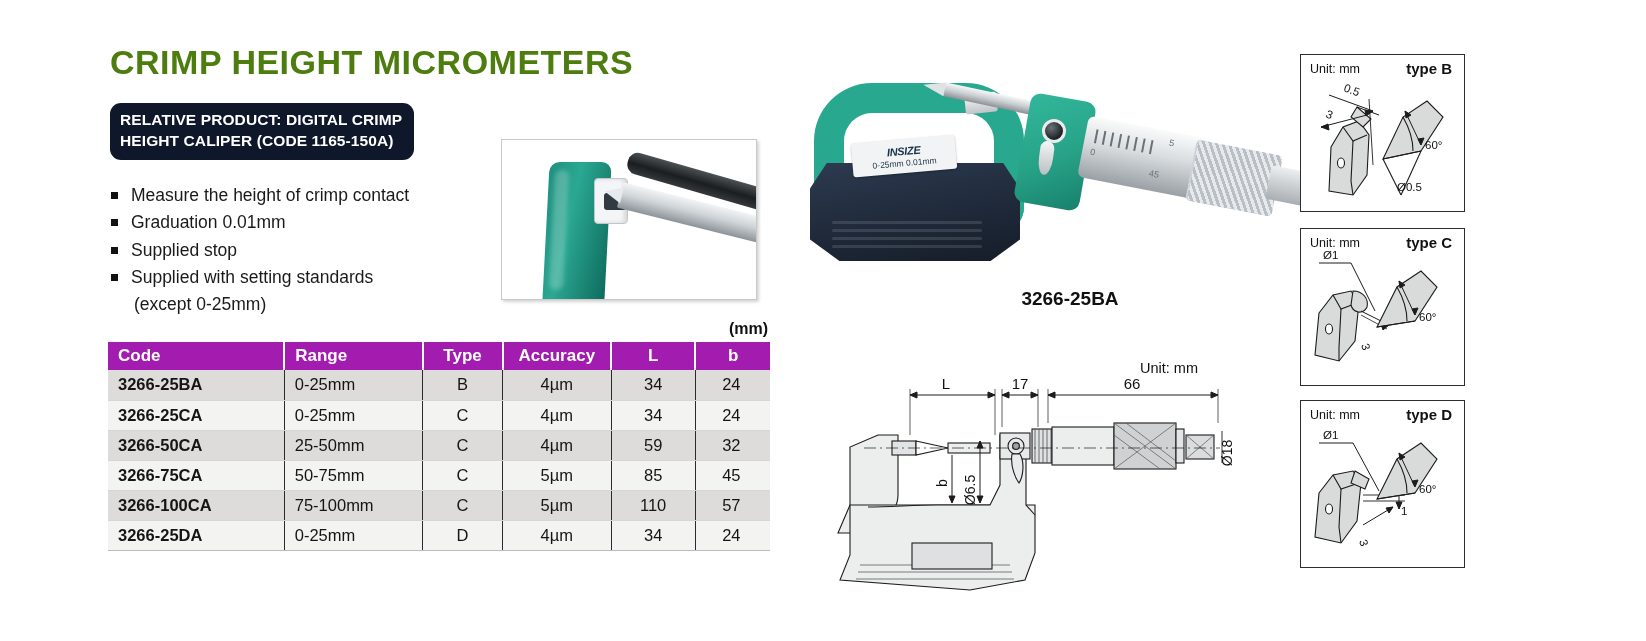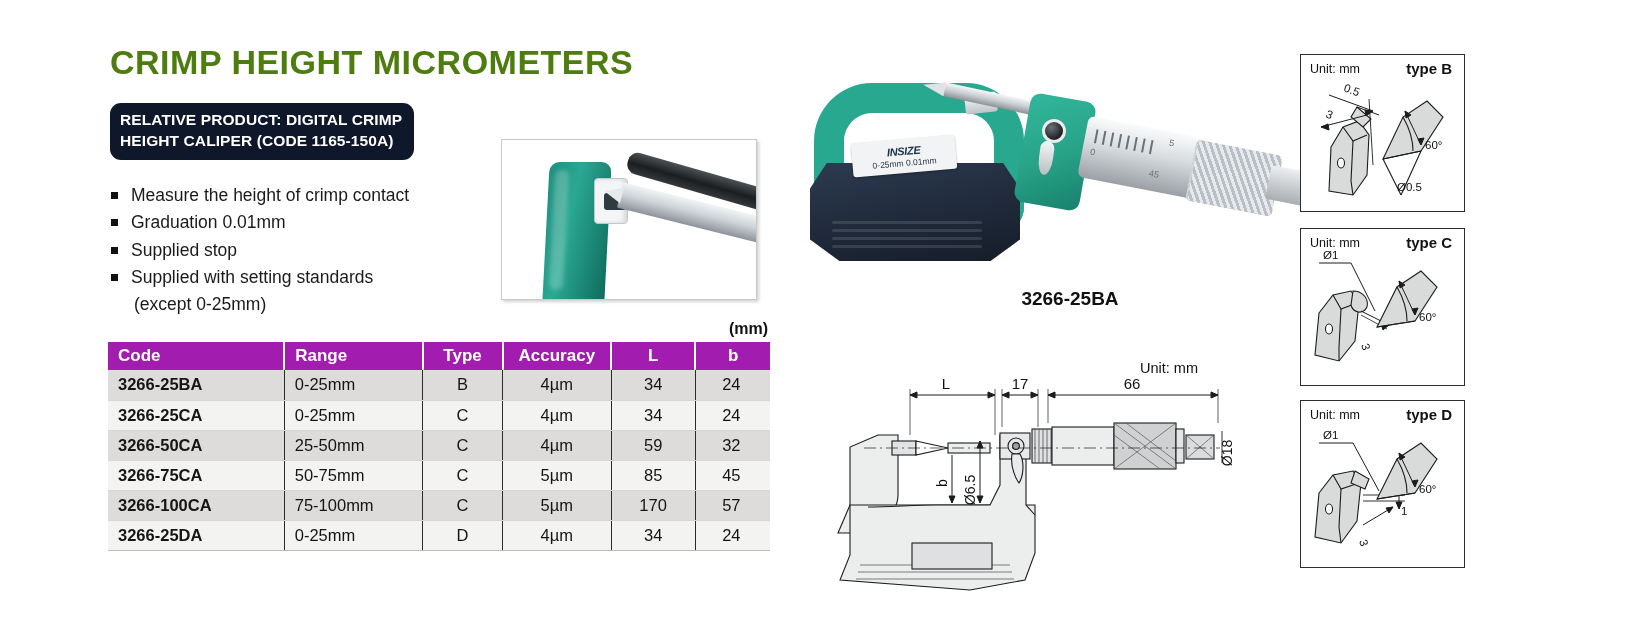--- a/index.html
+++ b/index.html
@@ -362,21 +362,21 @@
         <td>C</td>
         <td>5µm</td>
         <td>85</td>
         <td>45</td>
       </tr>
       <tr>
         <td class="c-code">3266-100CA</td>
         <td class="c-range">75-100mm</td>
         <td>C</td>
         <td>5µm</td>
-        <td>170</td>
+        <td>110</td>
         <td>57</td>
       </tr>
       <tr>
         <td class="c-code">3266-25DA</td>
         <td class="c-range">0-25mm</td>
         <td>D</td>
         <td>4µm</td>
         <td>34</td>
         <td>24</td>
       </tr>

